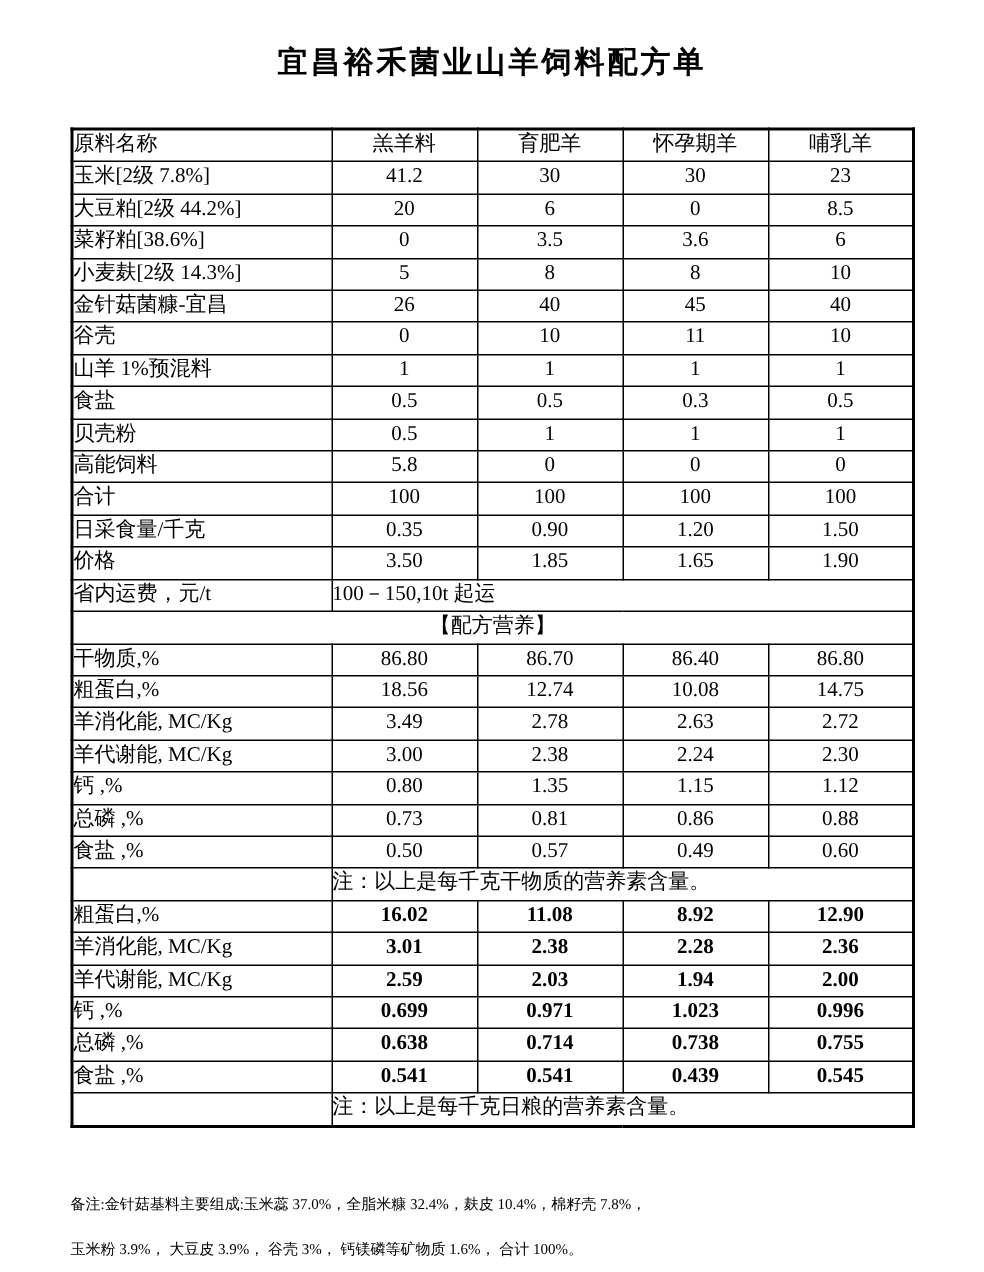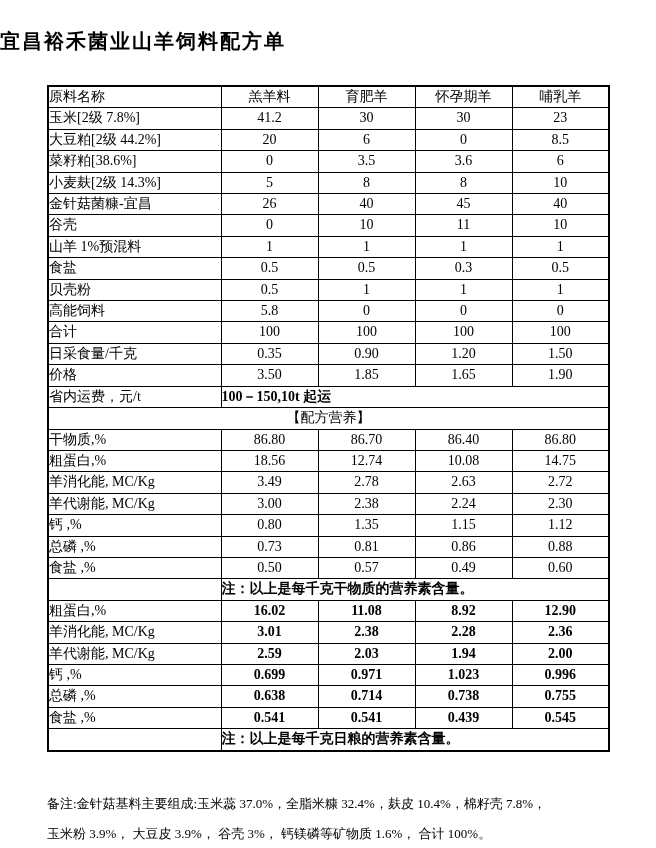--- a/index.html
+++ b/index.html
@@ -6,21 +6,21 @@
   body {
     width: 656px; height: 848px;
     background: #ffffff; color: #000000;
     font-family: "Liberation Serif", "DejaVu Serif", serif;
     position: relative;
     overflow: hidden;
   }
   .title {
     position: absolute;
     top: 28px; left: 0; width: 656px;
-    text-align: left;
+    text-align: center;
     font-size: 20px; font-weight: bold;
     letter-spacing: 2px;
     white-space: nowrap;
   }
   table.formula {
     position: absolute;
     left: 47px; top: 85px;
     width: 561px;
     border-collapse: collapse;
     table-layout: fixed;
@@ -31,27 +31,27 @@
     height: 20.4px;
     line-height: 20.4px;
     font-size: 14px;
     padding: 0;
     overflow: hidden;
     white-space: nowrap;
   }
   td.c-label   { text-align: left;  padding-left: 9px; }
   td.c-center  { text-align: center; }
   td.c-right   { text-align: center; padding-right: 7px; font-weight: bold; }
-  td.c-span    { text-align: left;  padding-left: 14px; font-weight: bold; }
+  td.c-span    { text-align: left;  padding-left: 14px; }
   td.c-full    { text-align: center; }
   .footnote {
     position: absolute;
     left: 47px; top: 789px;
     width: 600px;
-    font-size: 13px;
+    font-size: 10px;
     line-height: 30px;
   }
   .footnote div { white-space: nowrap; }
 </style>
 </head>
 <body>
 
 <div class="title">宜昌裕禾菌业山羊饲料配方单</div>
 
 <table class="formula">

